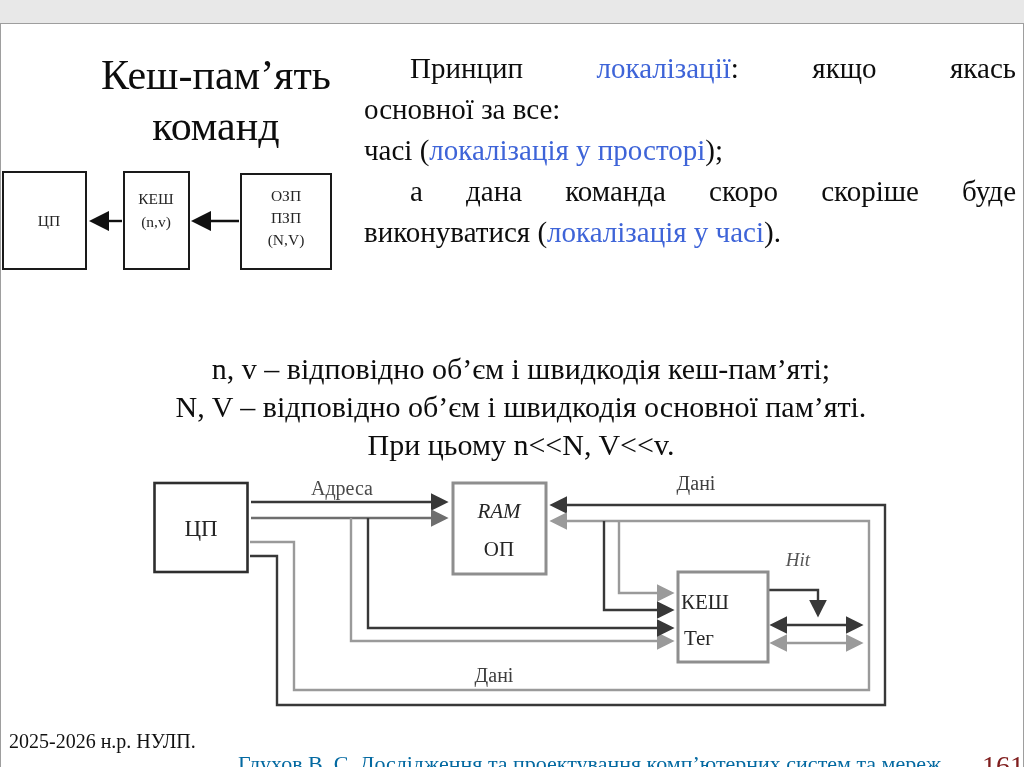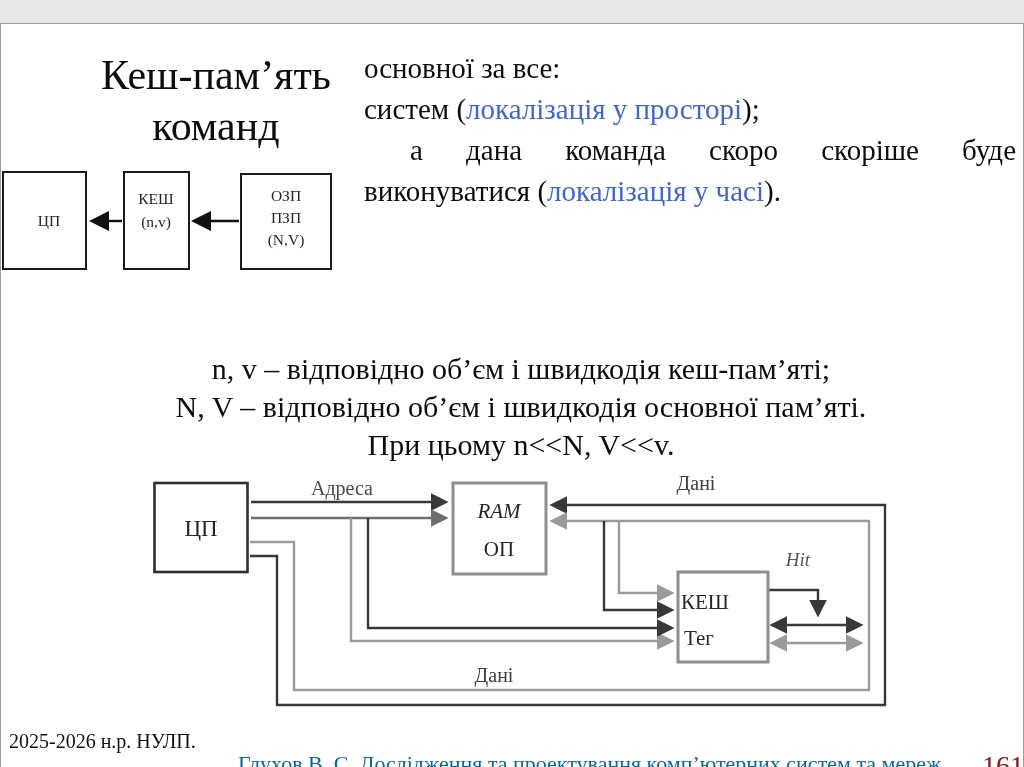--- a/index.html
+++ b/index.html
@@ -64,22 +64,23 @@
     <text class="boxlbl" x="155" y="180" text-anchor="middle">КЕШ</text>
     <text class="boxlbl" x="155" y="203" text-anchor="middle">(n,v)</text>
     <text class="boxlbl" x="285" y="177" text-anchor="middle">ОЗП</text>
     <text class="boxlbl" x="285" y="199" text-anchor="middle">ПЗП</text>
     <text class="boxlbl" x="285" y="221" text-anchor="middle">(N,V)</text>
     <line x1="121" y1="197" x2="92" y2="197" stroke="#111" stroke-width="2.4" marker-end="url(#mB)"></line>
     <line x1="238" y1="197" x2="194" y2="197" stroke="#111" stroke-width="2.4" marker-end="url(#mB)"></line>
   </svg>
 
   <div class="bodytext">
+    <div class="jline ind"><span>Принцип </span><span class="link">локалізації</span><span>: якщо якась</span></div>
     <div class="lline">основної за все:</div>
-    <div class="lline"><span>систем (</span><span class="link">локалізація у просторі</span><span>);</span></div>
+    <div class="lline"><span>часі (</span><span class="link">локалізація у просторі</span><span>);</span></div>
     <div class="jline ind">а дана команда скоро скоріше буде</div>
     <div class="lline"><span>виконуватися (</span><span class="link">локалізація у часі</span><span>).</span></div>
   </div>
 
   <div class="defs">
     <div>n, v – відповідно об’єм і швидкодія кеш-пам’яті;</div>
     <div>N, V – відповідно об’єм і швидкодія основної пам’яті.</div>
     <div>При цьому n&lt;&lt;N, V&lt;&lt;v.</div>
   </div>
 

